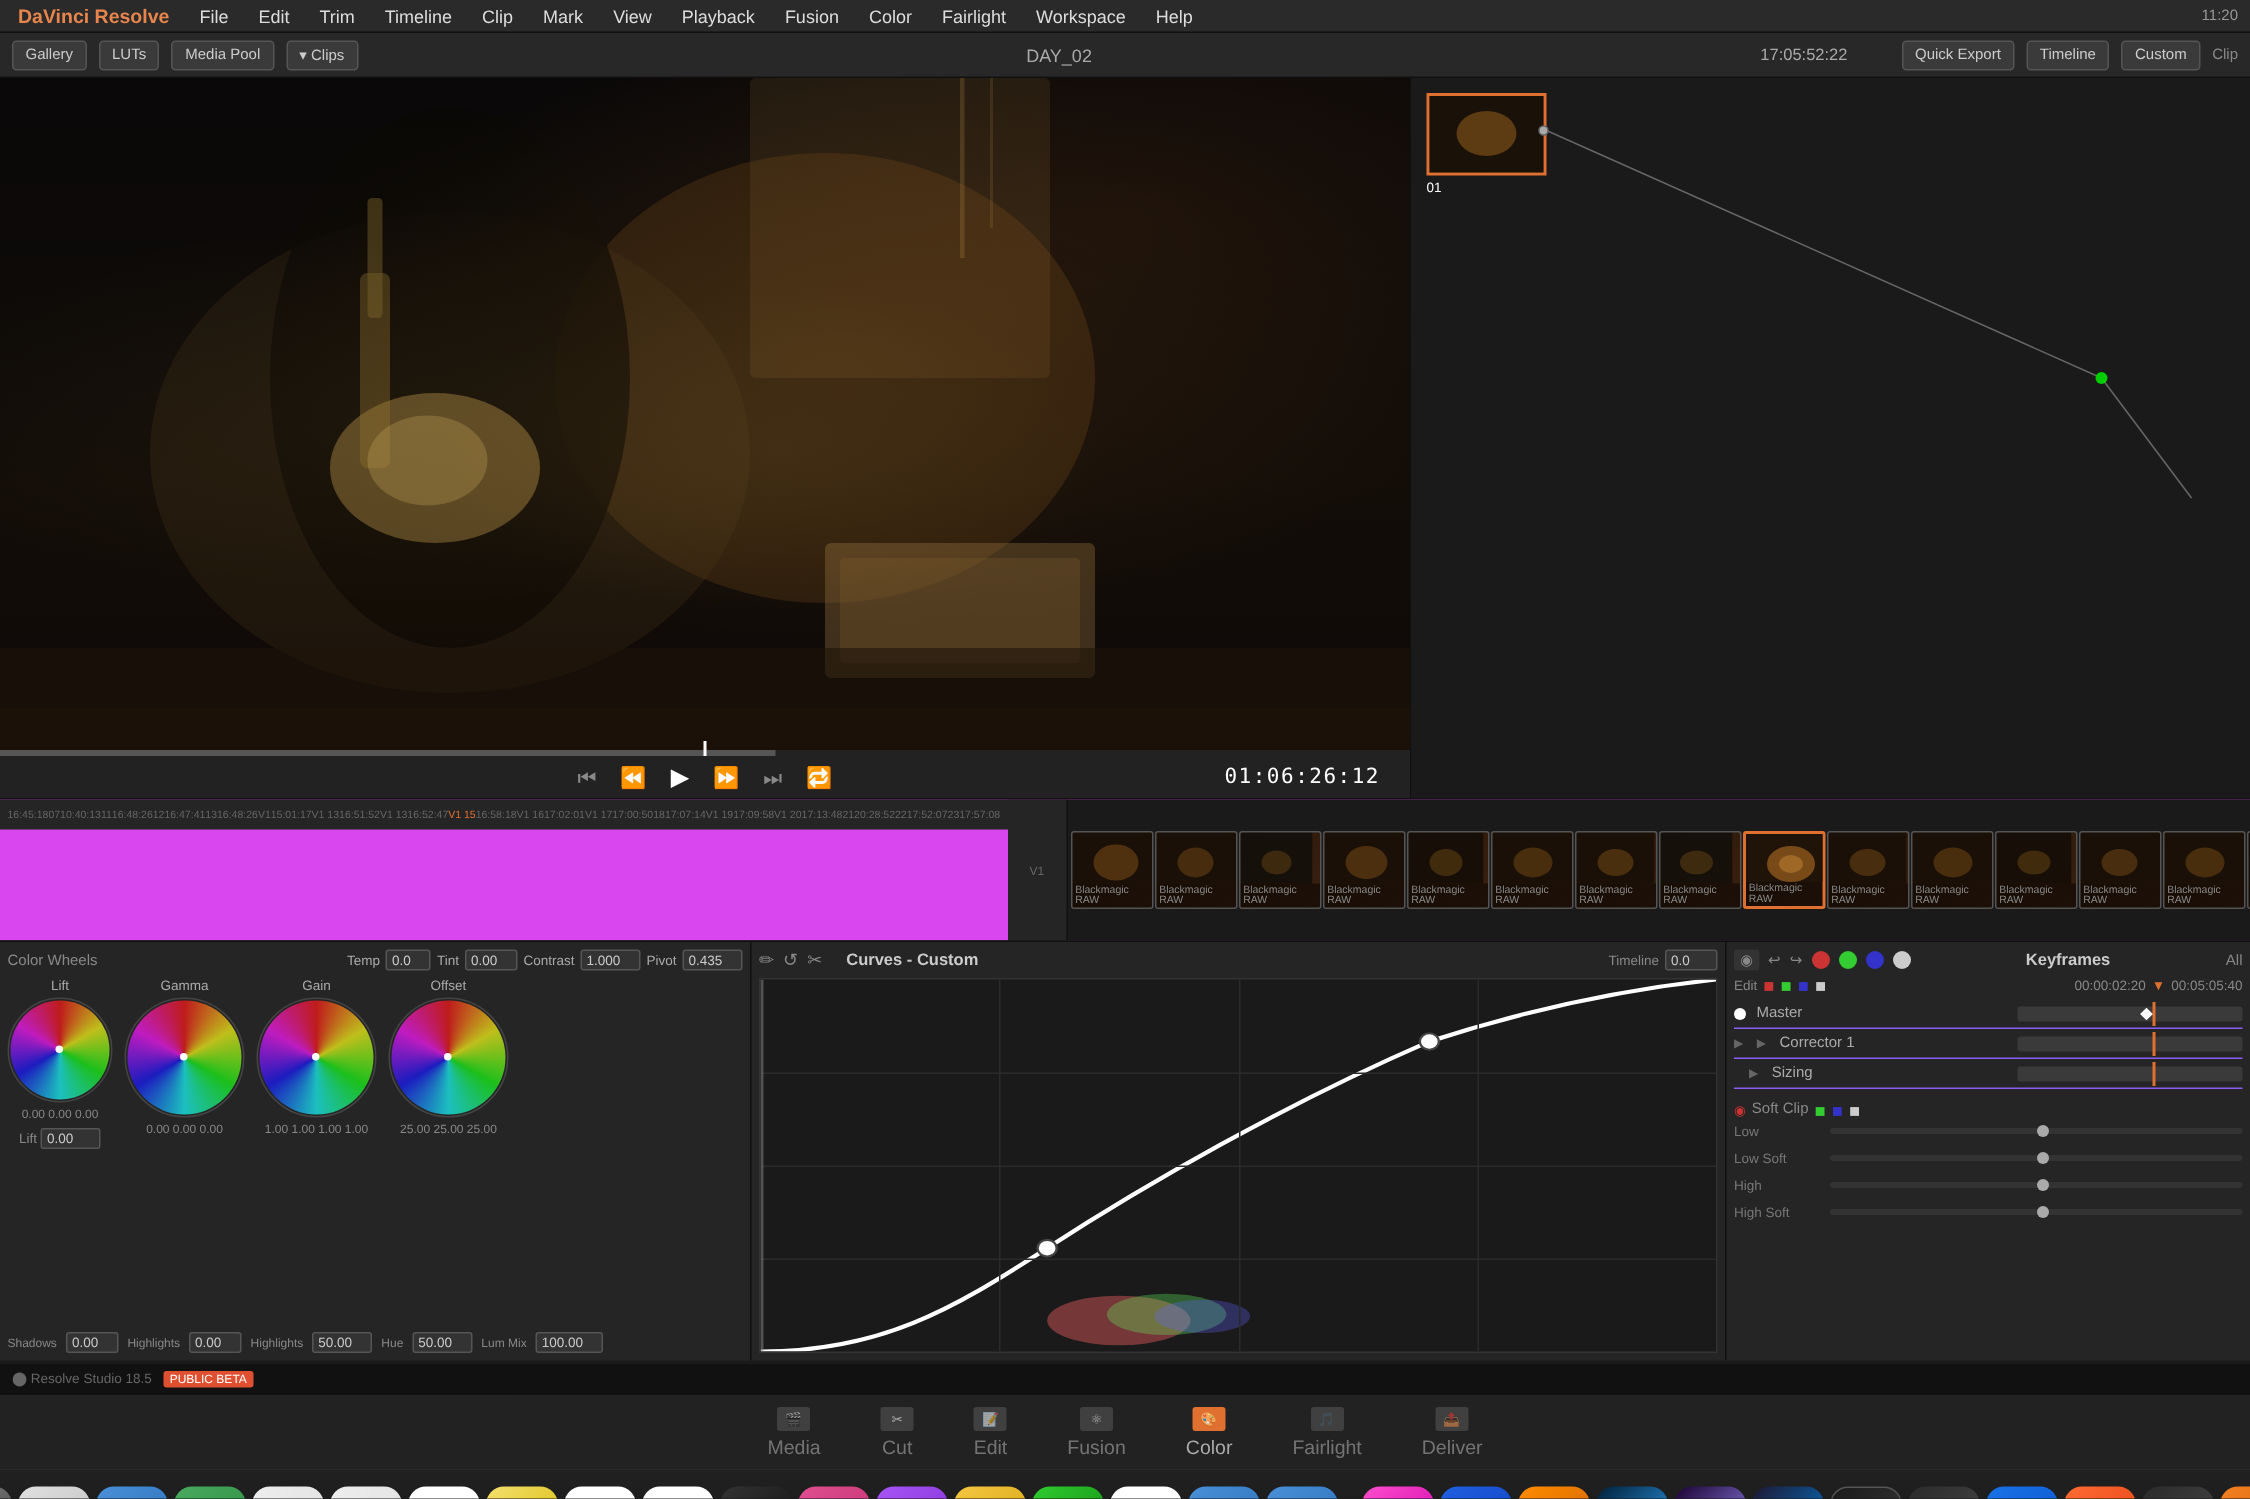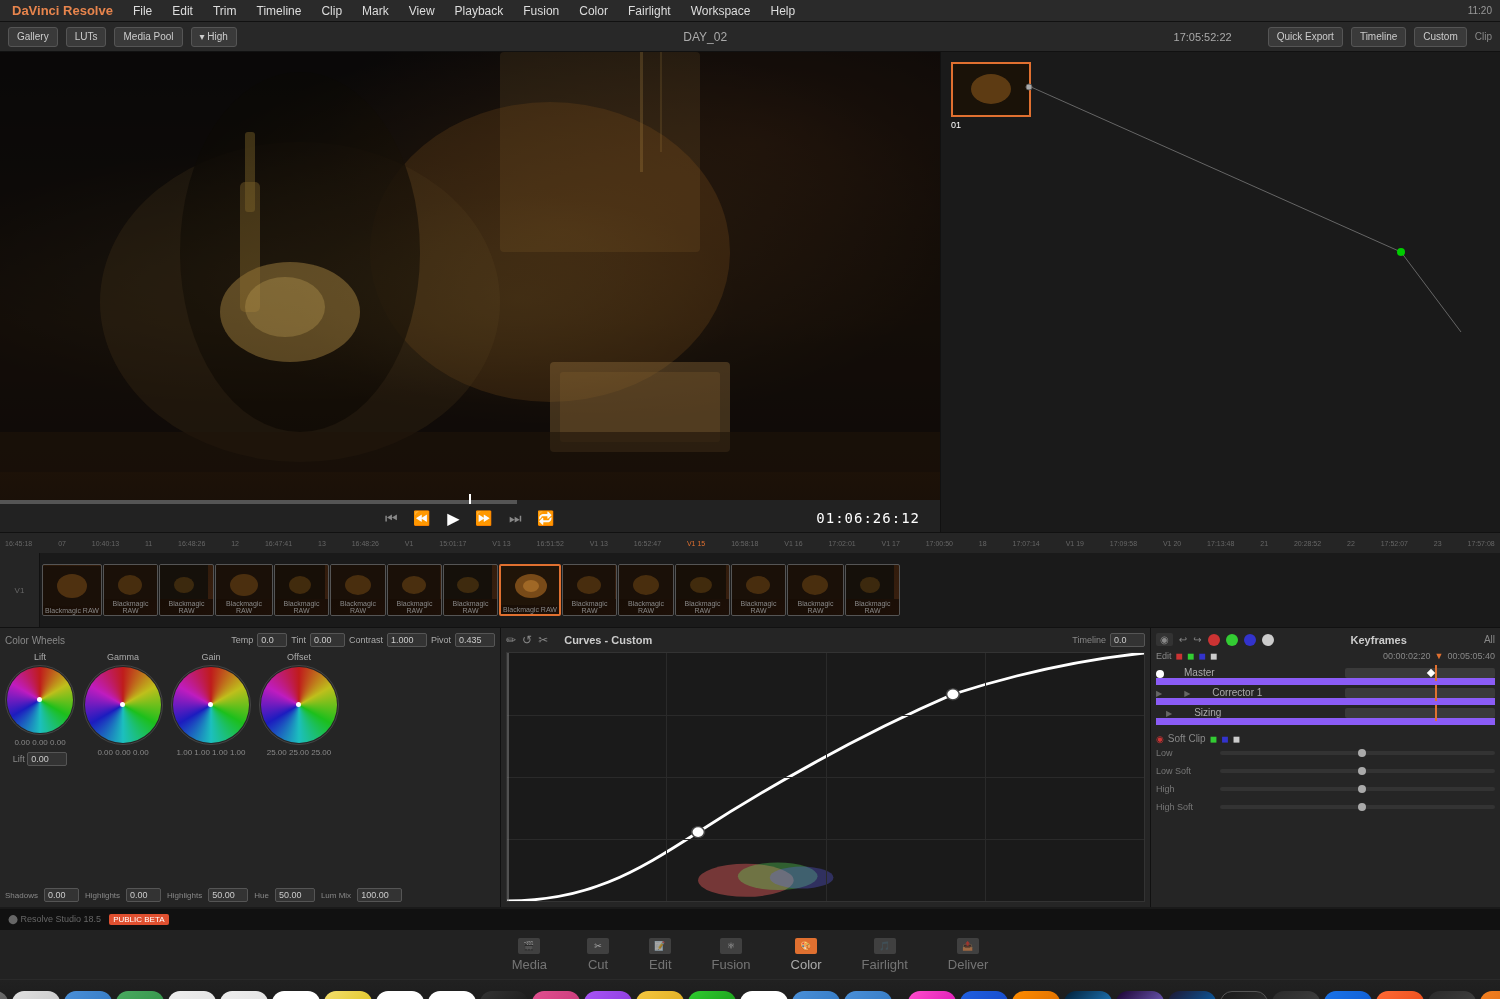--- a/index.html
+++ b/index.html
@@ -145,25 +145,24 @@
       position: absolute;
       top: 68px;
       left: 10px;
       color: #fff;
       font-size: 9px;
     }
 
     
     .timeline-section {
       height: 95px;
-      background: #be185d;
+      background: #d946ef;
       border-top: 1px solid #111;
       display: flex;
-      flex-direction: column;
-      text-align: center;
+      flex-direction: row;
     }
     .timeline-ruler {
       height: 20px;
       background: #252525;
       display: flex;
       align-items: center;
       padding: 0 5px;
       overflow: hidden;
       position: relative;
     }
@@ -352,24 +351,24 @@
       font-size: 11px;
       color: #ccc;
       font-weight: bold;
     }
     .kf-all {
       font-size: 10px;
       color: #888;
     }
     .kf-row {
       display: flex;
-      align-items: flex-end;
+      align-items: center;
       height: 20px;
-      border-bottom: 7px solid #8b5cf6;
-      gap: 20px;
+      border-bottom: 1px solid #8b5cf6;
+      gap: 7px;
       font-size: 10px;
     }
     .kf-dot {
       width: 8px;
       height: 8px;
       border-radius: 50%;
       display: inline-block;
     }
     .kf-name {
       flex: 1;
@@ -587,21 +586,21 @@
   <span class="menu-bar-item">Workspace</span>
   <span class="menu-bar-item">Help</span>
   <div style="flex:1"></div>
   <span style="font-size:10px;color:#999">11:20</span>
 </div>
 
 <div class="toolbar">
   <div class="toolbar-btn">Gallery</div>
   <div class="toolbar-btn">LUTs</div>
   <div class="toolbar-btn">Media Pool</div>
-  <div class="toolbar-btn">▾ High</div>
+  <div class="toolbar-btn">▾ Clips</div>
   <div style="flex:1; display:flex; justify-content:center; align-items:center; gap:8px;">
     <div style="font-size:12px;color:#aaa">DAY_02</div>
   </div>
   <div style="display:flex;align-items:center;gap:4px;font-size:11px;color:#aaa">
     <span>17:05:52:22</span>
   </div>
   <div style="width:20px"></div>
   <div class="toolbar-btn">Quick Export</div>
   <div class="toolbar-btn">Timeline</div>
   <div class="toolbar-btn">Custom</div>

